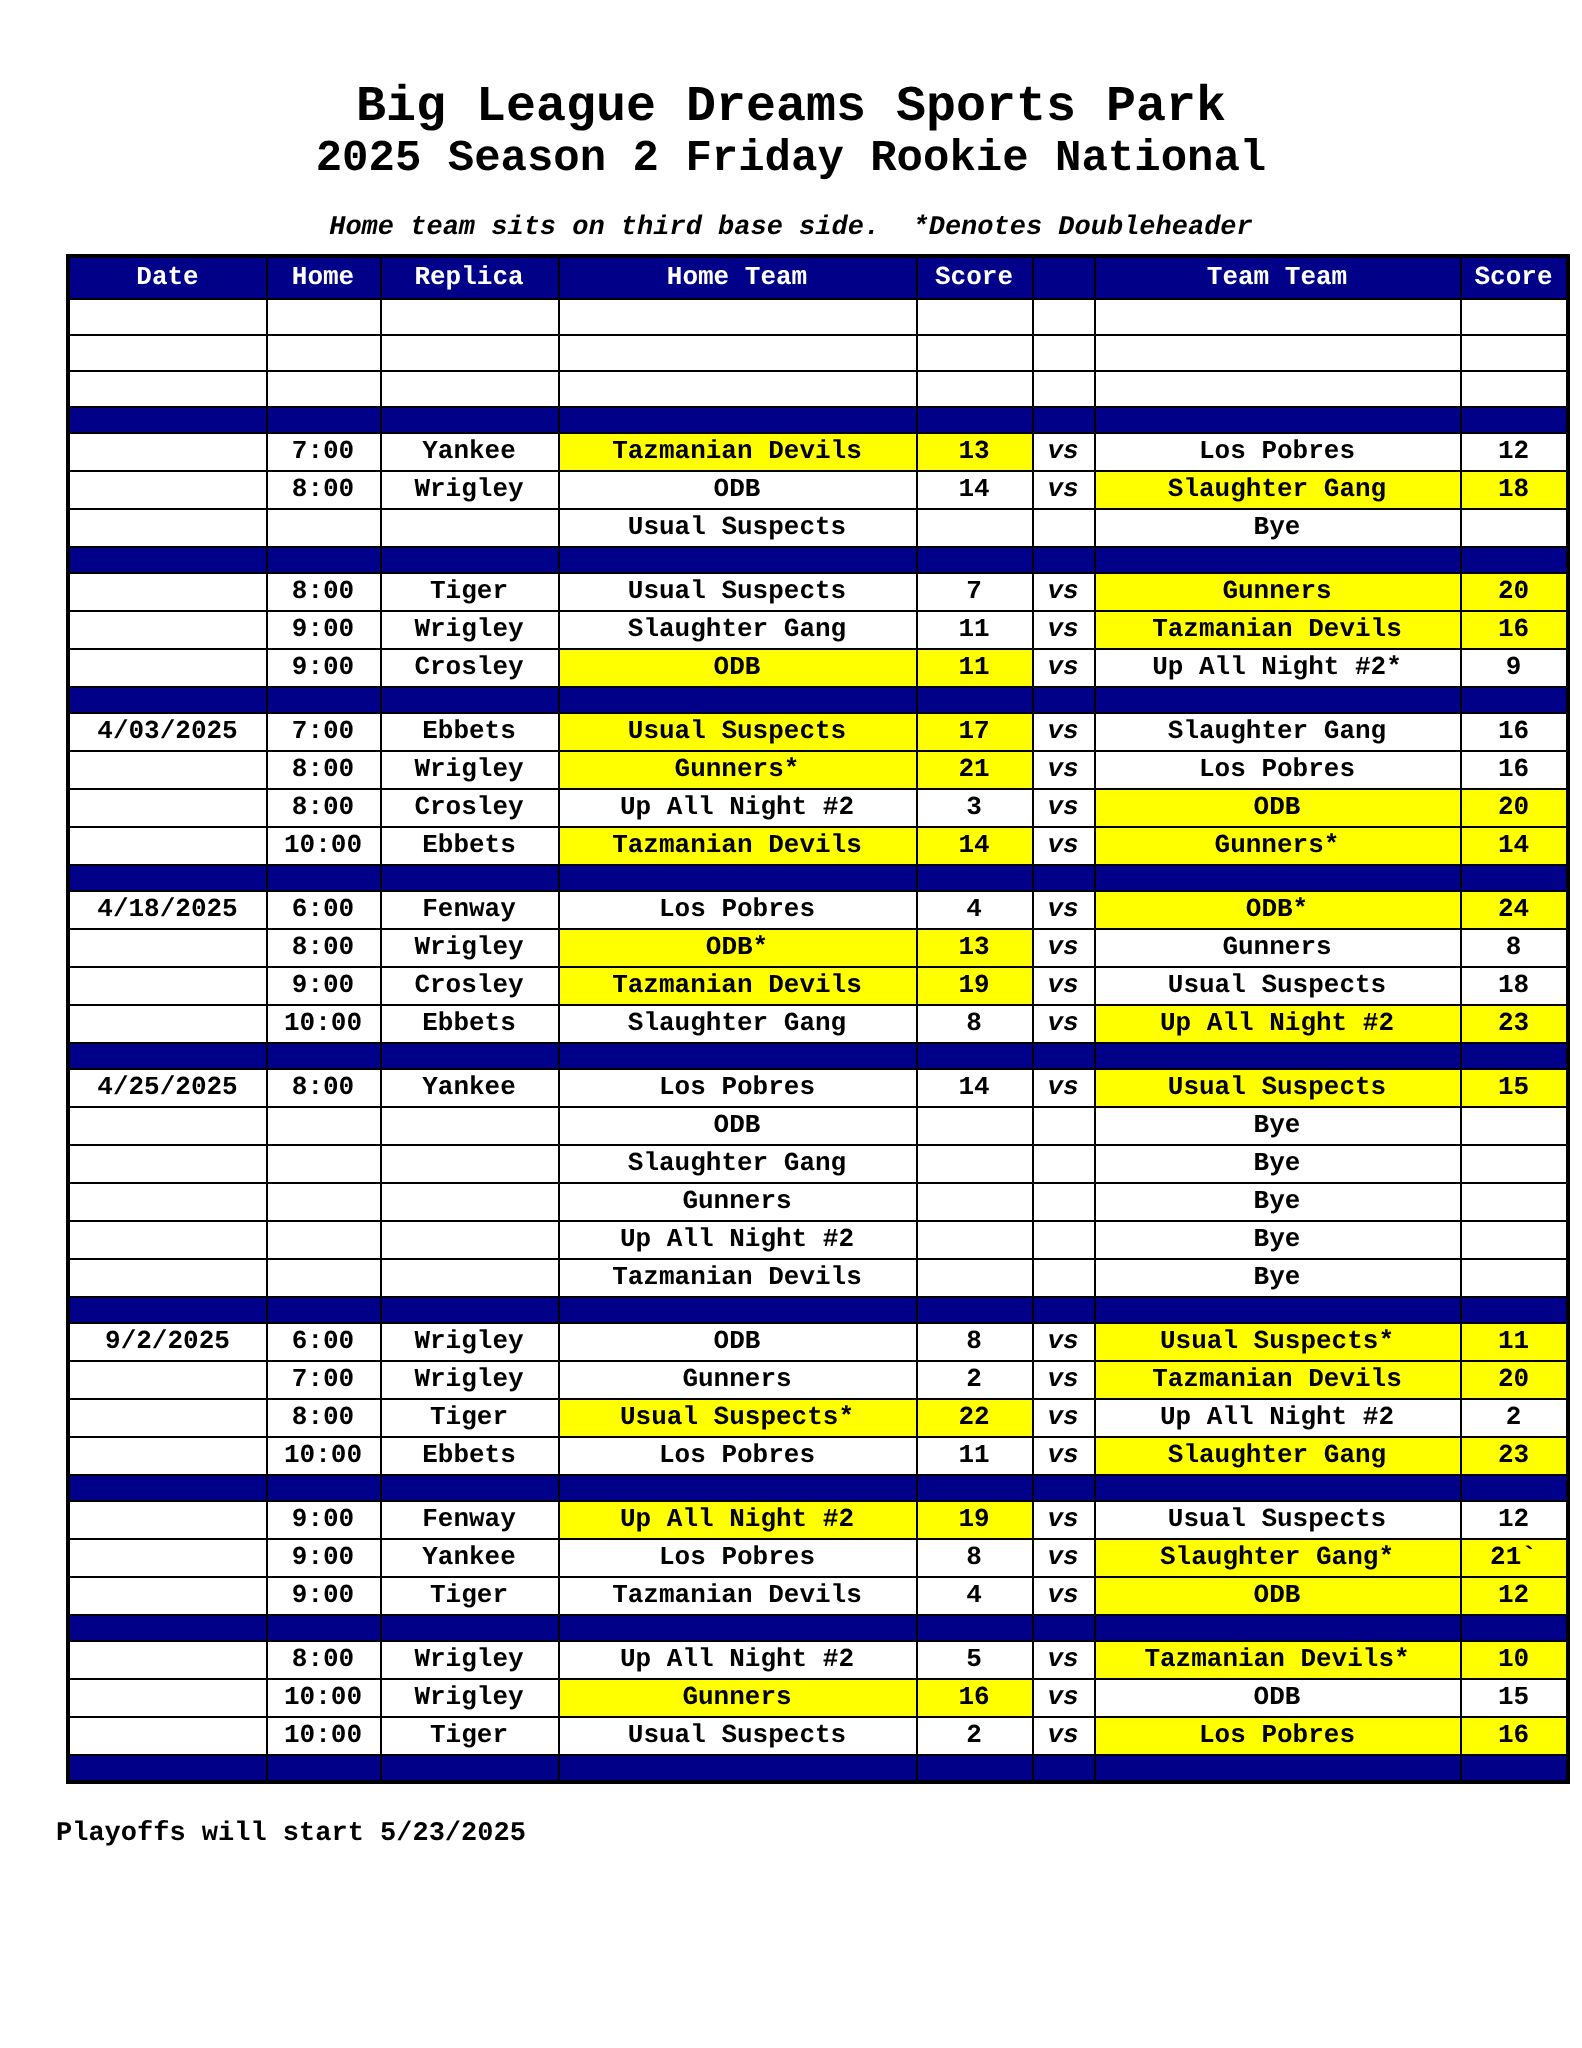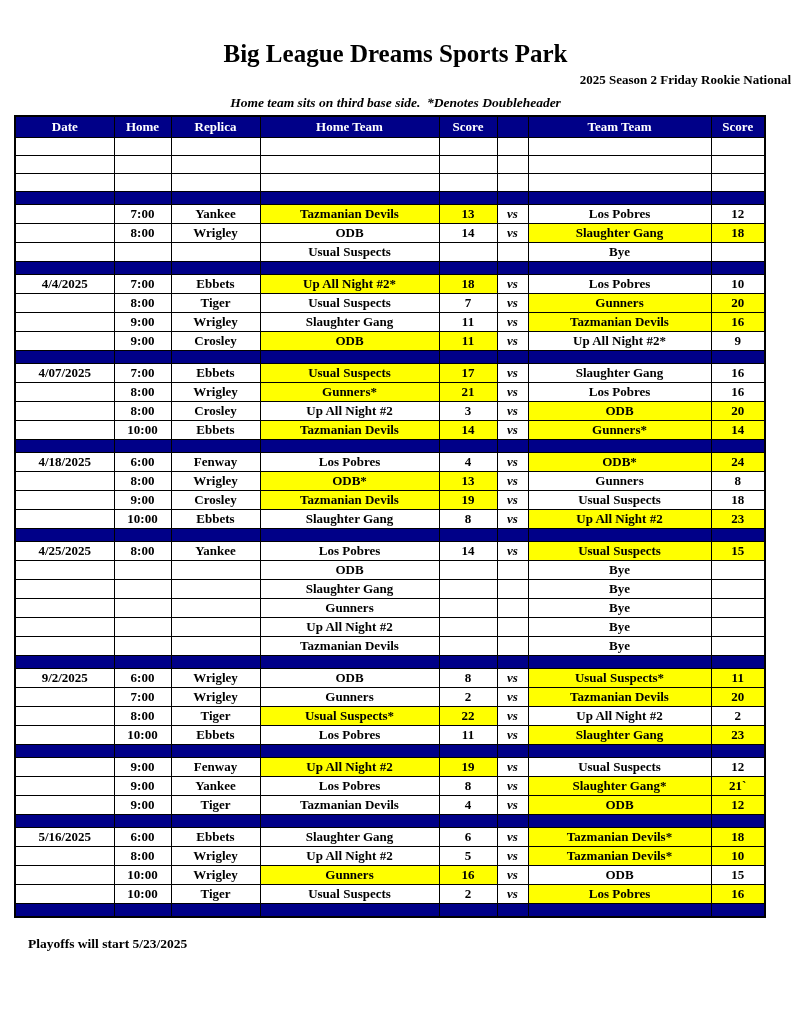--- a/index.html
+++ b/index.html
@@ -5,36 +5,36 @@
   :root{
     --navy:#000088;
     --hl:#ffff00;
     --border:#000000;
     --htext:#ffffff;
   }
   html,body{margin:0;padding:0;background:#ffffff;}
   body{width:791px;height:1024px;overflow:hidden;}
   .page{
     width:791px;height:1024px;background:#ffffff;
-    font-family:Liberation Serif, serif;font-weight:bold;color:#000;
+    font-family:Liberation Mono, monospace;font-weight:bold;color:#000;
   }
   .title{
     text-align:center;font-size:25px;line-height:28px;
     padding-top:40px;letter-spacing:0px;
   }
   .subtitle{
-    text-align:right;font-size:13px;line-height:24px;
+    text-align:center;font-size:22px;line-height:24px;
   }
   .note{
     text-align:center;font-size:13.5px;line-height:16px;font-style:italic;
-    margin-top:3px;margin-bottom:4px;white-space:pre;
+    margin-top:15px;margin-bottom:4px;white-space:pre;
   }
   table.sched{
     border-collapse:collapse;table-layout:fixed;
-    width:750px;margin-left:14px;
+    width:750px;margin-left:33px;
     border:2px solid var(--border);
   }
   .sched th,.sched td{
     border:1px solid var(--border);
     padding:0;margin:0;
     text-align:center;vertical-align:middle;
     overflow:hidden;white-space:nowrap;
     line-height:1.05;
   }
   .sched th{
@@ -156,30 +156,20 @@
           <td></td>
           <td></td>
           <td></td>
           <td></td>
           <td></td>
           <td></td>
           <td></td>
           <td></td>
         </tr>
         <tr class="game">
-          <td>4/4/2025</td>
-          <td>7:00</td>
-          <td>Ebbets</td>
-          <td class="hl">Up All Night #2*</td>
-          <td class="hl">18</td>
-          <td class="vs">vs</td>
-          <td>Los Pobres</td>
-          <td>10</td>
-        </tr>
-        <tr class="game">
           <td></td>
           <td>8:00</td>
           <td>Tiger</td>
           <td>Usual Suspects</td>
           <td>7</td>
           <td class="vs">vs</td>
           <td class="hl">Gunners</td>
           <td class="hl">20</td>
         </tr>
         <tr class="game">
@@ -206,21 +196,21 @@
           <td></td>
           <td></td>
           <td></td>
           <td></td>
           <td></td>
           <td></td>
           <td></td>
           <td></td>
         </tr>
         <tr class="game">
-          <td>4/07/2025</td>
+          <td>4/03/2025</td>
           <td>7:00</td>
           <td>Ebbets</td>
           <td class="hl">Usual Suspects</td>
           <td class="hl">17</td>
           <td class="vs">vs</td>
           <td>Slaughter Gang</td>
           <td>16</td>
         </tr>
         <tr class="game">
           <td></td>
@@ -464,30 +454,20 @@
         </tr>
         <tr class="sep">
           <td></td>
           <td></td>
           <td></td>
           <td></td>
           <td></td>
           <td></td>
           <td></td>
           <td></td>
-        </tr>
-        <tr class="game">
-          <td>5/16/2025</td>
-          <td>6:00</td>
-          <td>Ebbets</td>
-          <td>Slaughter Gang</td>
-          <td>6</td>
-          <td class="vs">vs</td>
-          <td class="hl">Tazmanian Devils*</td>
-          <td class="hl">18</td>
         </tr>
         <tr class="game">
           <td></td>
           <td>8:00</td>
           <td>Wrigley</td>
           <td>Up All Night #2</td>
           <td>5</td>
           <td class="vs">vs</td>
           <td class="hl">Tazmanian Devils*</td>
           <td class="hl">10</td>

